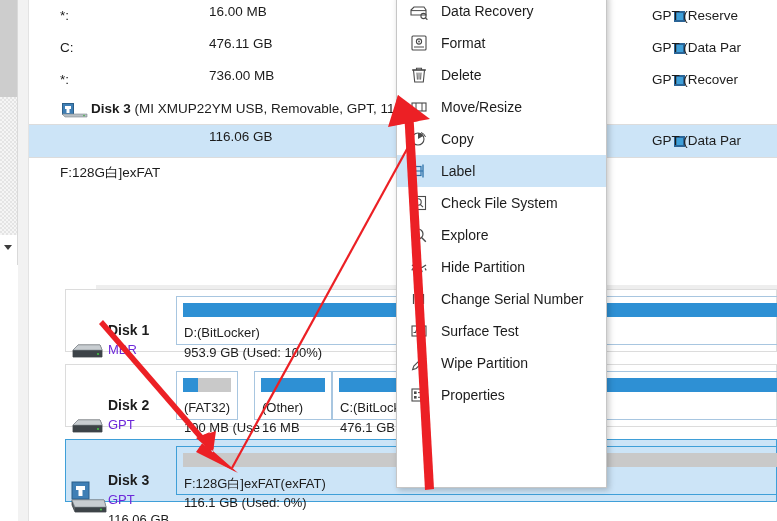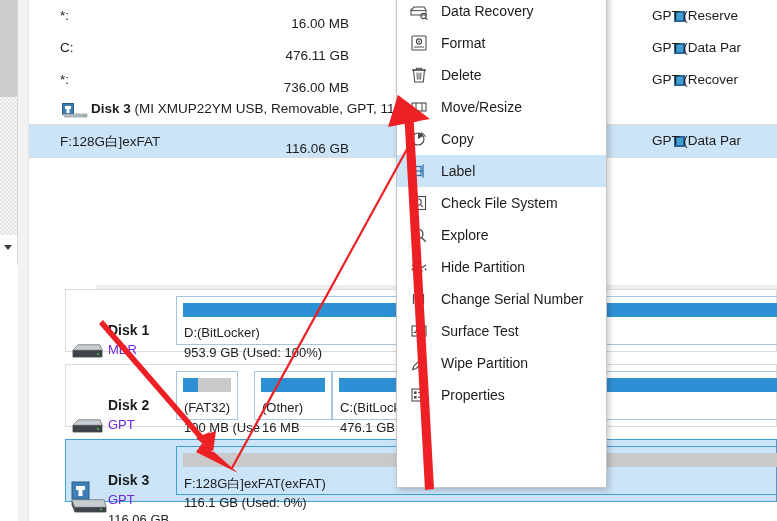--- a/index.html
+++ b/index.html
@@ -63,21 +63,21 @@
   
   .plist {
     position: absolute; left: 29px; top: 0; right: 0; height: 262px;
     background: #ffffff;
   }
   .prow {
     position: absolute; left: 0; right: 0; height: 32px;
     font-size: 13.5px; color: #1c1c1c;
   }
   .prow .c-name   { position: absolute; left: 31px;  top: 8px; }
-  .prow .c-cap    { position: absolute; left: 180px; top: 16px; width: 140px; text-align: right; }
+  .prow .c-cap    { position: absolute; left: 180px; top: 4px; width: 140px; }
   .prow .c-used   { position: absolute; left: 330px; top: 8px; width: 120px; text-align: right; }
   .prow .c-type   { position: absolute; left: 623px; top: 8px; }
   .prow.sel { background: #cce4f7; }
   .prow .swatch {
     position: absolute; left: 645px; top: 11px;
     width: 11px; height: 11px;
     background: #3f9fd8; border: 2px solid #2a6496;
   }
   .hdr-sep {
     position: absolute; left: 0; right: 0; height: 1px; background: #dcdcdc;
@@ -222,21 +222,21 @@
         <rect x="4.5" y="7" width="3" height="4" fill="#ffffff"></rect>
         <path d="M0 12 L25 12 L25 15 L3 15 Z" fill="#b8bfc4" stroke="#7e878d" stroke-width="0.6"></path>
         <circle cx="22" cy="13.6" r="0.8" fill="#3fae3f"></circle>
       </svg>
       <span class="dlabel"><b>Disk 3</b> <span>(MI XMUP22YM USB, Removable, GPT, 116.</span></span>
     </div>
 
     <div class="hdr-sep" style="top:124px;"></div>
 
     <div class="prow sel" style="top:125px;">
-      <span class="c-name" style="left:31px;">F:128G白]exFAT</span>
+      <span class="c-name" style="left:31px;margin-top:31px;">F:128G白]exFAT</span>
       <span class="c-cap">116.06 GB</span>
       <span class="c-used">5.</span>
       <span class="swatch"></span>
       <span class="c-type">GPT (Data Par</span>
     </div>
 
     <div class="hdr-sep" style="top:157px;"></div>
   </div>
 
   <div class="dmap">

